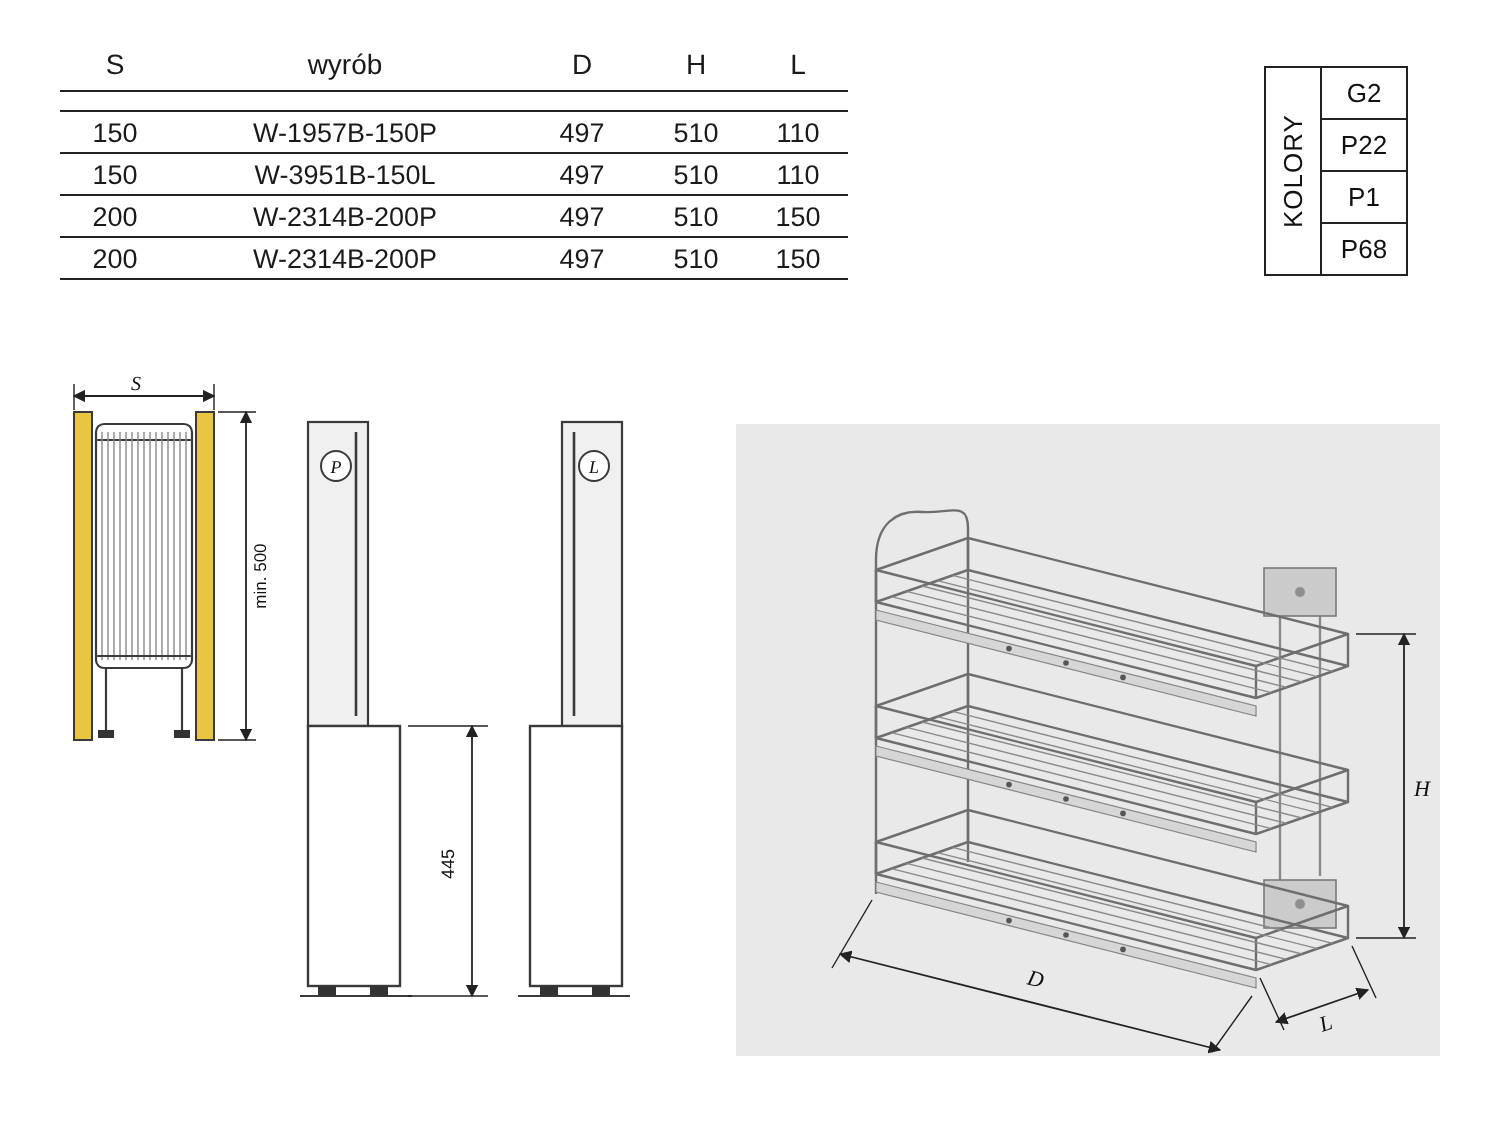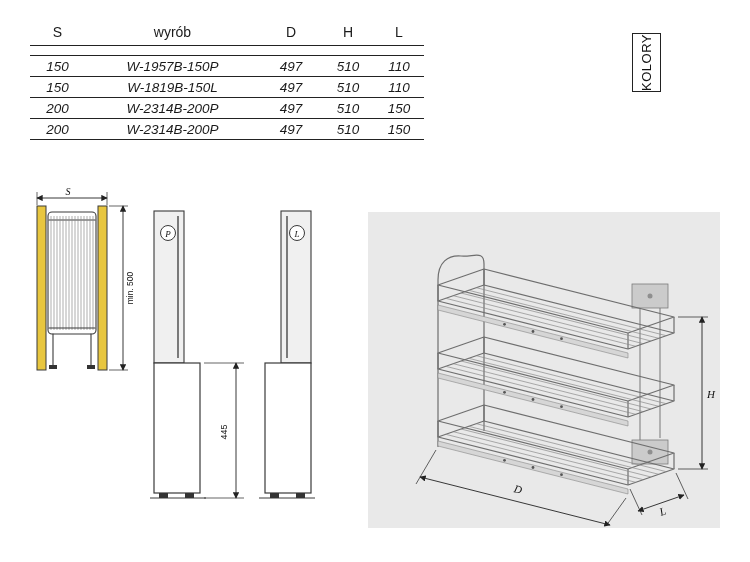--- a/index.html
+++ b/index.html
@@ -2,21 +2,21 @@
 <html><head>
 <meta charset="utf-8">
 <style>
   html,body{margin:0;padding:0;background:#fff;}
   .page{position:relative;width:750px;height:562px;background:#fff;font-family:"Liberation Sans",sans-serif;color:#111;overflow:hidden;}
 
   
   table.spec{position:absolute;left:30px;top:22px;border-collapse:collapse;font-size:13.5px;color:#1a1a1a;}
   table.spec th{font-weight:400;text-align:center;padding:2px 4px 5px;border-bottom:1px solid #222;font-size:14px;}
   table.spec tr.spacer td{border:none;height:9px;padding:0;}
-  table.spec tbody td{text-align:center;padding:2.5px 4px;border-top:1px solid #222;font-style:italic;}
+  table.spec tbody td{text-align:center;padding:2.5px 4px;border-top:1px solid #222;}
   table.spec tbody tr:last-child td{border-bottom:1px solid #222;}
 
   
   .kolory{position:absolute;left:632px;top:33px;display:flex;border:1px solid #222;font-size:13px;}
   .kolory-label{width:27px;display:flex;align-items:center;justify-content:center;writing-mode:vertical-rl;transform:rotate(180deg);letter-spacing:.5px;}
   .kolory-codes{display:flex;flex-direction:column;border-left:1px solid #222;}
   .kolory-code{width:42px;height:25px;line-height:25px;text-align:center;}
   .kolory-code + .kolory-code{border-top:1px solid #222;}
 
   .abs{position:absolute;}
@@ -56,21 +56,21 @@
     <tbody>
       <tr>
         <td>150</td>
         <td>W-1957B-150P</td>
         <td>497</td>
         <td>510</td>
         <td>110</td>
       </tr>
       <tr>
         <td>150</td>
-        <td>W-1819B-150L</td>
+        <td>W-3951B-150L</td>
         <td>497</td>
         <td>510</td>
         <td>110</td>
       </tr>
       <tr>
         <td>200</td>
         <td>W-2314B-200P</td>
         <td>497</td>
         <td>510</td>
         <td>150</td>
@@ -80,20 +80,26 @@
         <td>W-2314B-200P</td>
         <td>497</td>
         <td>510</td>
         <td>150</td>
       </tr>
     </tbody>
   </table>
 
   <div class="kolory">
     <div class="kolory-label">KOLORY</div>
+    <div class="kolory-codes">
+      <div class="kolory-code">G2</div>
+      <div class="kolory-code">P22</div>
+      <div class="kolory-code">P1</div>
+      <div class="kolory-code">P68</div>
+    </div>
   </div>
 
   <svg class="abs" style="left:28px;top:186px" width="118" height="202" viewBox="0 0 118 202">
     <defs>
       <marker id="arwF" viewBox="0 0 10 10" refX="9" refY="5" markerWidth="7" markerHeight="7" orient="auto-start-reverse">
         <path d="M0,0 L10,5 L0,10 z" fill="#222"></path>
       </marker>
     </defs>
     <g>
       <line class="thin" x1="9" y1="6" x2="9" y2="19"></line>

